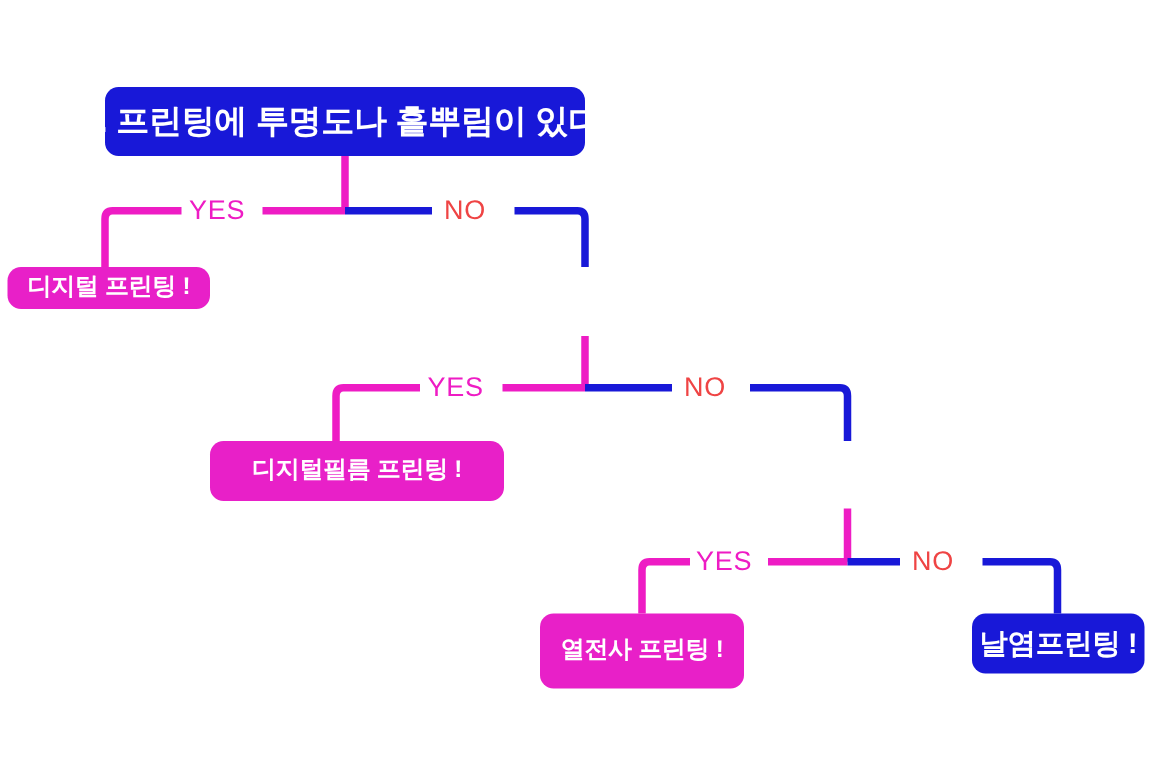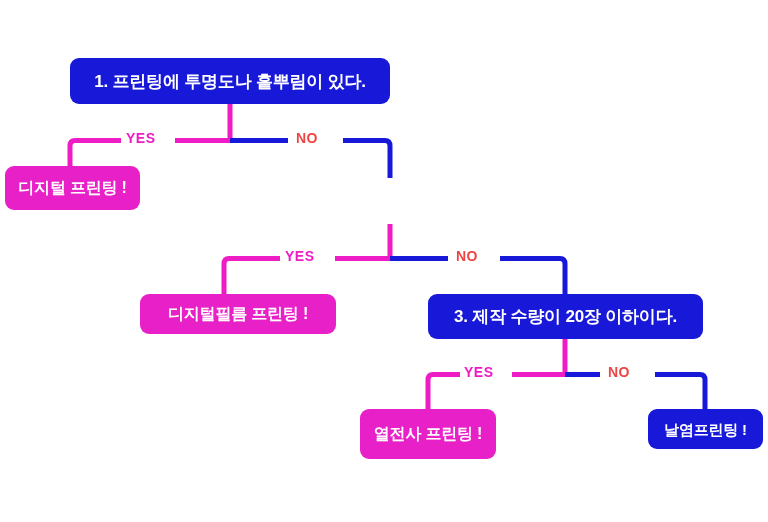--- a/index.html
+++ b/index.html
@@ -23,37 +23,37 @@
     box-sizing: border-box;
     border-radius: 9px;
     color: #ffffff;
     font-weight: bold;
     letter-spacing: -0.2px;
     white-space: nowrap;
     line-height: 1;
   }
   .node.question {
     background: #1818d8;
-    font-size: 17px;
+    font-size: 22px;
     padding: 0 16px;
   }
   .node.result {
     background: #e820c8;
     font-size: 16px;
     padding: 0 14px;
   }
   .node.result-blue {
     background: #1818d8;
-    font-size: 15px;
+    font-size: 19px;
     padding: 0 14px;
   }
   .edge-label {
     position: absolute;
-    font-size: 14px;
-    font-weight: bold;
+    font-size: 18px;
+    font-weight: normal;
     letter-spacing: 0.5px;
     line-height: 1;
     white-space: nowrap;
   }
   .edge-label.yes { color: #ee1cc4; }
   .edge-label.no  { color: #ef4444; }
   svg.wires {
     position: absolute;
     left: 0;
     top: 0;
@@ -102,39 +102,36 @@
     <span>1. 프린팅에 투명도나 흩뿌림이 있다.</span>
   </div>
 
   <div class="edge-label yes" style="left:126px; top:131px;">
     <span>YES</span>
   </div>
   <div class="edge-label no" style="left:296px; top:131px;">
     <span>NO</span>
   </div>
 
-  <div class="node result" style="left:5px; top:166px; width:135px; height:44px;">
+  <div class="node result" style="left:5px; top:178px; width:135px; height:28px;">
     <span>디지털 프린팅 !</span>
   </div>
 
 
   <div class="edge-label yes" style="left:285px; top:249px;">
     <span>YES</span>
   </div>
   <div class="edge-label no" style="left:456px; top:249px;">
     <span>NO</span>
   </div>
 
   <div class="node result" style="left:140px; top:294px; width:196px; height:40px;">
     <span>디지털필름 프린팅 !</span>
   </div>
 
-  <div class="node question" style="left:428px; top:294px; width:275px; height:45px;">
-    <span>3. 제작 수량이 20장 이하이다.</span>
-  </div>
 
   <div class="edge-label yes" style="left:464px; top:365px;">
     <span>YES</span>
   </div>
   <div class="edge-label no" style="left:608px; top:365px;">
     <span>NO</span>
   </div>
 
   <div class="node result" style="left:360px; top:409px; width:136px; height:50px;">
     <span>열전사 프린팅 !</span>

